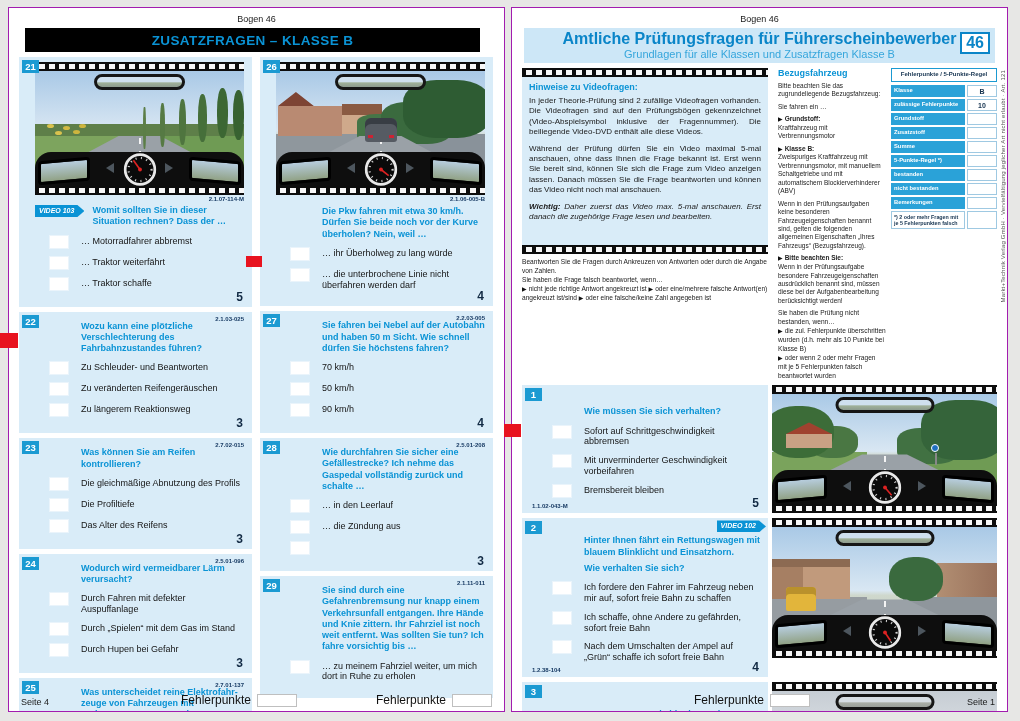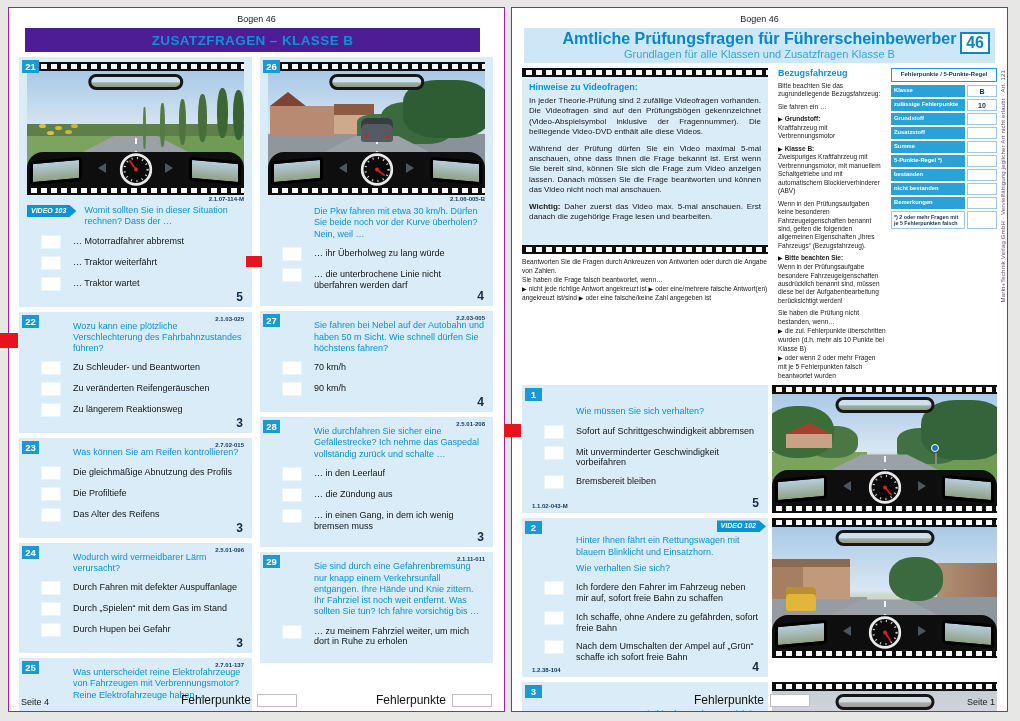--- a/index.html
+++ b/index.html
@@ -4,35 +4,35 @@
 <style>
   * { margin:0; padding:0; box-sizing:border-box; }
   html,body { width:1020px; height:721px; }
   body { background:#e7e7e5; font-family:"Liberation Sans", sans-serif; color:#1a1a1a; }
   .spread { position:relative; display:flex; gap:6px; padding:7px 8px; height:721px; }
   .page { position:relative; width:497px; height:705px; background:#fff; border:1px solid #a21caf; padding:3px 10px 0 10px; overflow:hidden; }
 
   .sheet-label { text-align:center; font-size:9px; color:#222; margin:3px 0 4px 0; }
 
   
-  .title-band { background:#4c1d95; text-align:center; padding:3px 0; margin:0 14px 5px 6px; }
+  .title-band { background:#000000; text-align:center; padding:3px 0; margin:0 14px 5px 6px; }
   .title-band .t { color:#0a93d5; font-weight:bold; font-size:13.5px; letter-spacing:.4px; }
   .hdr-band { position:relative; background:#cde7f7; text-align:center; padding:2px 0 3px 0; margin:0 2px 5px 2px; }
   .hdr-title { color:#0a85c8; font-weight:bold; font-size:16px; }
   .hdr-sub { color:#36a6dc; font-size:11px; }
   .hdr-num { position:absolute; right:5px; top:4px; background:#fff; border:2px solid #0a85c8; color:#0a85c8; font-weight:bold; font-size:16px; line-height:18px; padding:0 4px; }
 
   
   .cols { display:flex; gap:8px; }
   .col { width:233px; display:flex; flex-direction:column; gap:5px; }
-  .qcard { position:relative; background:#d9ecf8; padding:5px 8px 16px 8px; }
+  .qcard { position:relative; background:#d9ecf8; padding:5px 8px 16px 16px; }
   .qnum { position:absolute; top:3px; left:3px; min-width:17px; height:13px; background:#1b9ad2; color:#fff; font-weight:bold; font-size:9.5px; line-height:13px; text-align:center; padding:0 2px; z-index:5; }
   .qcode { position:absolute; top:4px; right:8px; font-size:6px; color:#173a63; font-weight:bold; }
   .qcode.under { position:static; display:block; text-align:right; margin:1px 0 0 0; }
-  .qtext { margin:4px 0 2px 46px; color:#0a93d5; font-weight:normal; font-size:9px; line-height:1.25; }
+  .qtext { margin:4px 0 2px 46px; color:#0a93d5; font-weight:bold; font-size:9px; line-height:1.25; }
   .arow { display:flex; align-items:flex-start; gap:12px; padding-left:14px; margin-top:7px; }
   .cbox { flex:0 0 20px; width:20px; height:14px; background:#fff; border:1px solid #eaf4fb; }
   .atext { font-size:9px; line-height:1.2; color:#151515; padding-top:1px; }
   .qpts { position:absolute; bottom:3px; right:9px; font-weight:bold; font-size:12px; color:#122a44; }
   .vrow { display:flex; gap:8px; margin-top:3px; }
   .vrow .qtext { margin:0; }
   .video-tag { flex:0 0 auto; align-self:flex-start; background:#0a93d5; color:#fff; font-style:italic; font-weight:bold; font-size:7px; line-height:10px; padding:1px 10px 1px 4px; clip-path:polygon(0 0,calc(100% - 7px) 0,100% 50%,calc(100% - 7px) 100%,0 100%); }
   .video-tag.tr { position:absolute; top:2px; right:2px; z-index:6; }
 
   
@@ -83,21 +83,21 @@
   
   .sc-winter .scene, .scene.sc-winter { background:linear-gradient(#c6cdd4 0%,#e4e7ea 52%,#cfd2cb 56%,#b5b8b2 100%); }
   .sc-winter .mirror,.sc-winter .smir { background:linear-gradient(#d6dde3 45%,#a9aea6 60%,#9aa09a 100%); }
 
   
   .rp-top { display:flex; gap:10px; }
   .hints-wrap { width:250px; }
   .hints { background:#d9ecf8; padding:5px 7px 7px 7px; }
   .hints h4 { color:#0a93d5; font-size:9px; margin-bottom:4px; }
   .hints p { font-size:8px; line-height:1.3; text-align:justify; margin-bottom:6px; }
-  .hints p:last-child { margin-bottom:16px; }
+  .hints p:last-child { margin-bottom:16px;font-style:italic; }
   .bez-area { flex:1; display:flex; gap:5px; }
   .bez-text { width:108px; font-size:6.5px; line-height:1.3; color:#222; }
   .bez-text h4 { color:#0a93d5; font-size:9px; margin-bottom:2px; }
   .bez-text p { margin-bottom:4px; }
   .bz-item { margin-bottom:4px; }
   .bz-t { font-weight:bold; }
   .tri { color:#111; font-size:6px; margin-right:2px; }
   .score { width:106px; font-size:6px; }
   .score .thead { border:1.5px solid #1b9ad2; background:#fff; color:#14324f; font-weight:bold; text-align:center; font-size:6px; line-height:1.25; padding:2px 1px; margin-bottom:3px; }
   .trow { display:flex; gap:2px; margin-bottom:2px; }
@@ -178,21 +178,21 @@
           <div class="arow">
             <div class="cbox"></div>
             <div class="atext">… Motorradfahrer abbremst</div>
           </div>
           <div class="arow">
             <div class="cbox"></div>
             <div class="atext">… Traktor weiterfährt</div>
           </div>
           <div class="arow">
             <div class="cbox"></div>
-            <div class="atext">… Traktor wartet</div>
+            <div class="atext">… Traktor schaffe</div>
           </div>
           <div class="qpts">5</div>
         </div>
 
         <div class="qcard">
           <div class="qnum">22</div>
           <div class="qcode">2.1.03-025</div>
           <div class="qtext">Wozu kann eine plötzliche Verschlechterung des Fahrbahnzustandes führen?</div>
           <div class="arow">
               <div class="cbox"></div>
@@ -302,40 +302,43 @@
         <div class="qcard">
           <div class="qnum">27</div>
           <div class="qcode">2.2.03-005</div>
           <div class="qtext">Sie fahren bei Nebel auf der Autobahn und haben 50 m Sicht. Wie schnell dürfen Sie höchstens fahren?</div>
           <div class="arow">
               <div class="cbox"></div>
               <div class="atext">70 km/h</div>
             </div>
           <div class="arow">
               <div class="cbox"></div>
+              <div class="atext">50 km/h</div>
+            </div>
+          <div class="arow">
+              <div class="cbox"></div>
               <div class="atext">90 km/h</div>
             </div>
           <div class="qpts">4</div>
         </div>
 
         <div class="qcard">
           <div class="qnum">28</div>
           <div class="qcode">2.5.01-208</div>
           <div class="qtext">Wie durchfahren Sie sicher eine Gefällestrecke? Ich nehme das Gaspedal vollständig zurück und schalte …</div>
           <div class="arow">
               <div class="cbox"></div>
               <div class="atext">… in den Leerlauf</div>
             </div>
           <div class="arow">
               <div class="cbox"></div>
               <div class="atext">… die Zündung aus</div>
             </div>
           <div class="arow">
               <div class="cbox"></div>
-              <div class="atext">… in einen Gang, in dem ich wenig bremsen muss</div>
             </div>
           <div class="qpts">3</div>
         </div>
 
         <div class="qcard">
           <div class="qnum">29</div>
           <div class="qcode">2.1.11-011</div>
           <div class="qtext">Sie sind durch eine Gefahrenbremsung nur knapp einem Verkehrsunfall entgangen. Ihre Hände und Knie zittern. Ihr Fahrziel ist noch weit entfernt. Was sollten Sie tun? Ich fahre vorsichtig bis …</div>
           <div class="arow">
               <div class="cbox"></div>

